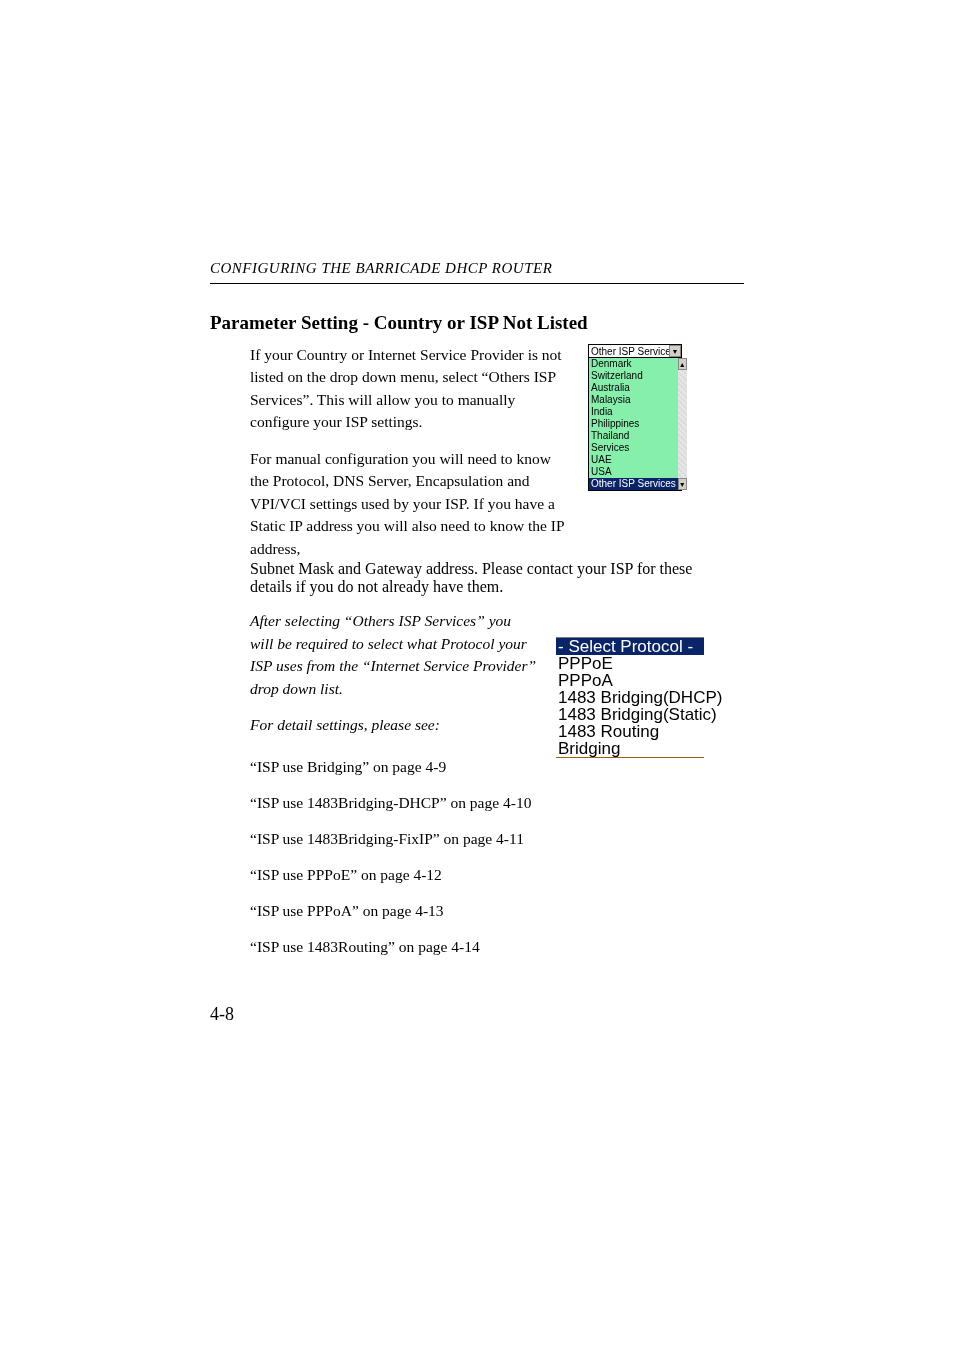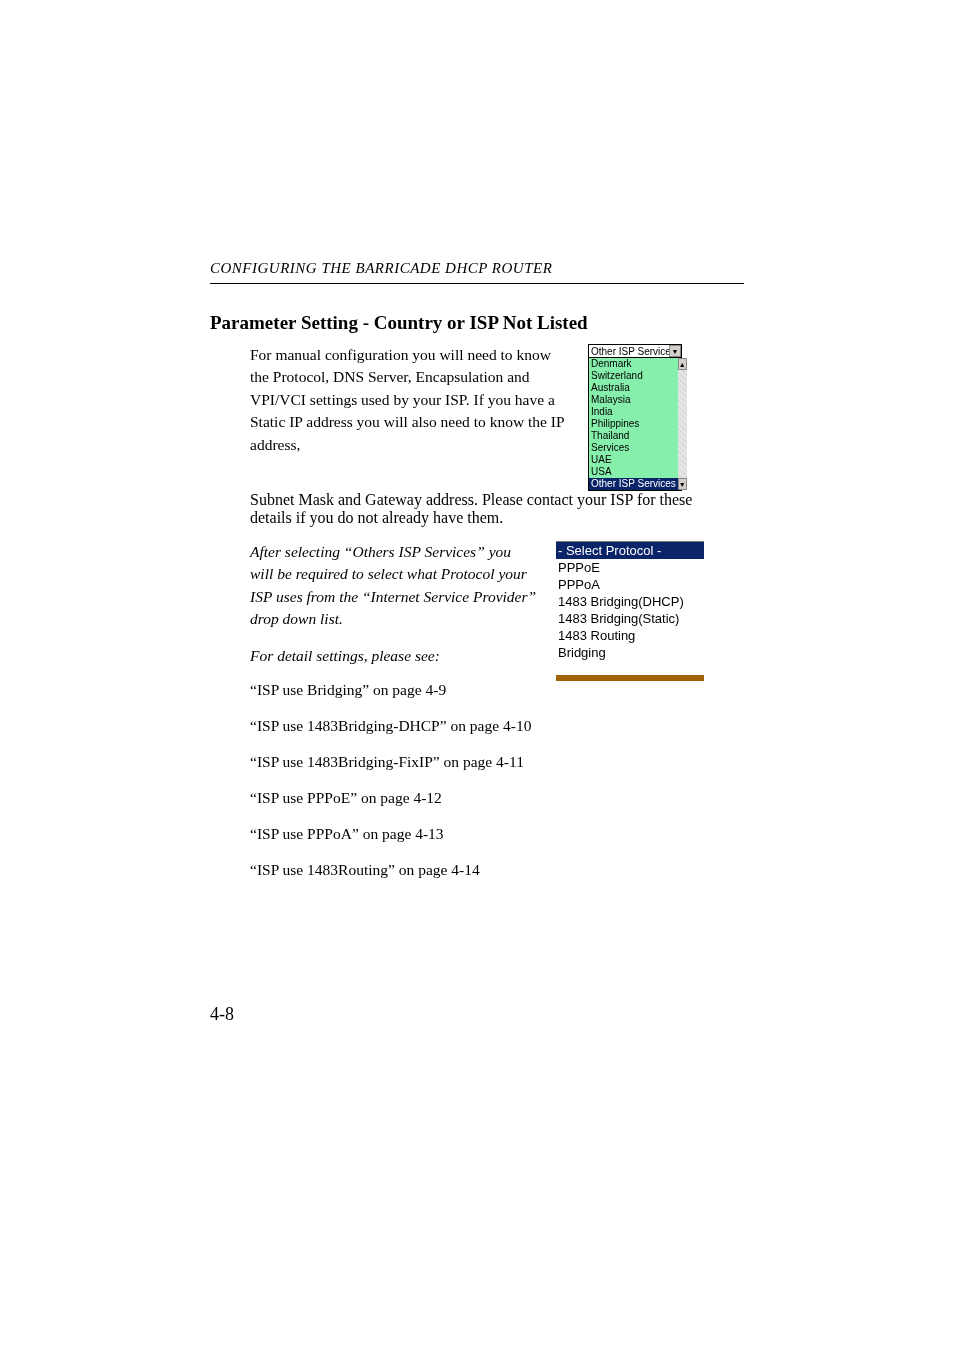--- a/index.html
+++ b/index.html
@@ -133,44 +133,46 @@
     line-height: 1;
   }
   .sb-track {
     flex: 1;
     background: repeating-linear-gradient(45deg,#e6e6e6 0 2px,#dcdcdc 2px 4px);
   }
   
   .proto-list {
     width: 148px;
     border-top: 1px solid #7a7a7a;
-    border-bottom: 6px solid #a16207;
+    border-bottom: 1px solid #a16207;
     font-family: Arial, Helvetica, sans-serif;
-    font-size: 13px;
+    font-size: 17px;
     line-height: 17px;
     background: #fff;
+    margin-top: 27px;
   }
   .proto-item { padding: 0 2px; white-space: nowrap; }
   .proto-item.sel {
     background: #0a246a;
     color: #fff;
   }
 </style>
 </head>
 <body>
 
 <div class="page">
 
   <div class="running-head">CONFIGURING THE BARRICADE DHCP ROUTER</div>
   <hr class="head-rule">
 
   <div class="section-heading">Parameter Setting - Country or ISP Not Listed</div>
 
   <div class="body-row">
     <div class="body-col">
+      <p class="para para-narrow">If your Country or Internet Service Provider is not listed on the drop down menu, select “Others ISP Services”. This will allow you to manually configure your ISP settings.</p>
       <p class="para para-narrow" style="margin-bottom:0">For manual configuration you will need to know the Protocol, DNS Server, Encapsulation and VPI/VCI settings used by your ISP. If you have a Static IP address you will also need to know the IP address,</p>
     </div>
 
     <div class="dd-wrap1">
       <div class="dd-sel">
         <span class="dd-sel-text">Other ISP Services</span>
         <span class="dd-arrow">▼</span>
       </div>
       <div class="dd-listwrap">
         <div class="dd-list" id="country-list">

